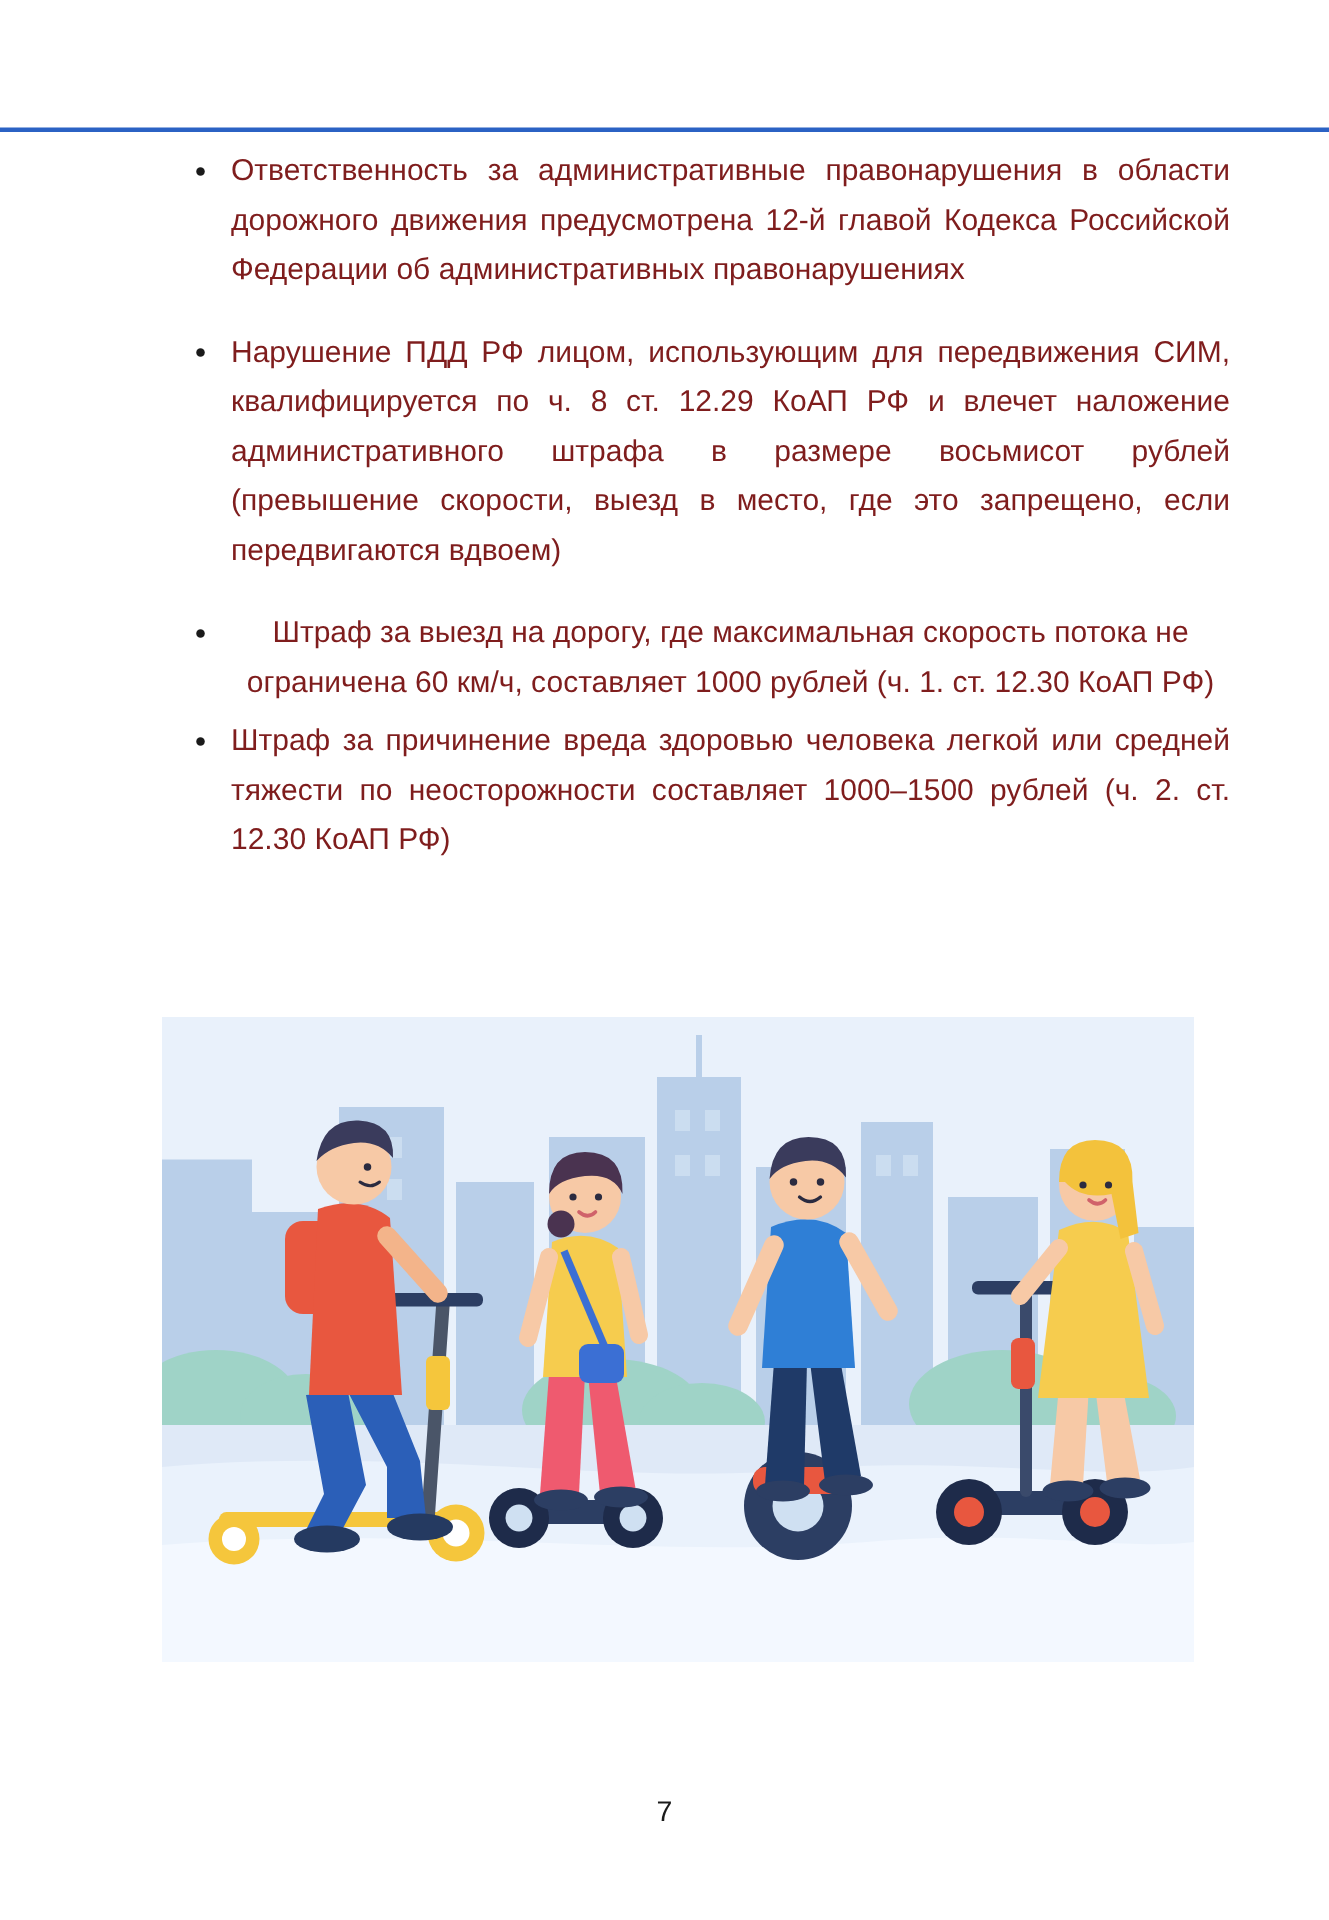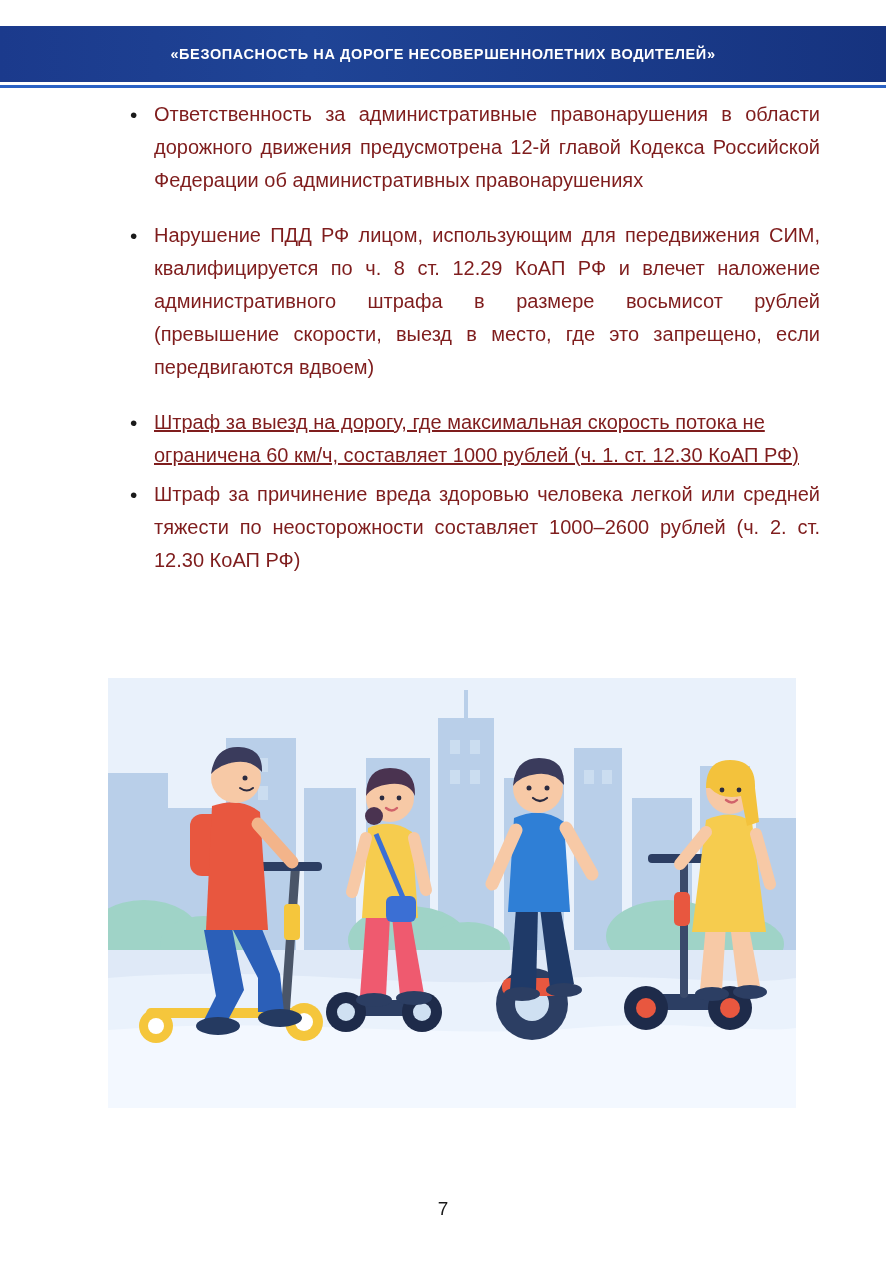--- a/index.html
+++ b/index.html
@@ -79,22 +79,21 @@
   .bullet-text {
     flex: 1 1 auto;
     font-size: 20px;
     line-height: 33px;
     color: #7f1d1d;
     text-align: justify;
     text-justify: inter-word;
     hyphens: manual;
   }
   .bullet-text.nojust {
-    text-align: left;
-    text-decoration: underline;
+    text-align: center;
   }
   
   .illustration {
     position: absolute;
     left: 108px;
     top: 678px;
     width: 688px;
     height: 430px;
     overflow: hidden;
     background: #eaf1fb;
@@ -120,23 +119,20 @@
 </style>
 </head>
 <body>
 
 <div class="page">
 
   <div class="bottom-fade"></div>
 
   <div class="header-top-strip"></div>
 
-  <div class="header-band">
-    <div class="header-title">«БЕЗОПАСНОСТЬ НА ДОРОГЕ  НЕСОВЕРШЕННОЛЕТНИХ ВОДИТЕЛЕЙ»</div>
-  </div>
   <div class="header-underline"></div>
 
   <div class="content">
 
     <div class="bullet-item">
       <div class="bullet-dot">•</div>
       <div class="bullet-text">Ответственность за административные правонаруше­ния в области дорожного движения предусмотрена 12-й главой Кодекса Российской Федерации об адми­нистративных правонарушениях</div>
     </div>
 
     <div class="bullet-item">
@@ -144,21 +140,21 @@
       <div class="bullet-text">Нарушение ПДД РФ лицом, использующим для пере­движения СИМ, квалифицируется по ч. 8 ст. 12.29 КоАП РФ и влечет наложение административного штрафа в размере восьмисот рублей (превышение скорости, вы­езд в место, где это запрещено, если передвигаются вдвоем)</div>
     </div>
 
     <div class="bullet-item tight">
       <div class="bullet-dot">•</div>
       <div class="bullet-text nojust">Штраф за выезд на дорогу, где максимальная скорость потока не ограничена 60 км/ч, составляет 1000 рублей (ч. 1. ст. 12.30 КоАП РФ)</div>
     </div>
 
     <div class="bullet-item">
       <div class="bullet-dot">•</div>
-      <div class="bullet-text">Штраф за причинение вреда здоровью человека лег­кой или средней тяжести по неосторожности составля­ет 1000–2600 рублей (ч. 2. ст. 12.30 КоАП РФ)</div>
+      <div class="bullet-text">Штраф за причинение вреда здоровью человека лег­кой или средней тяжести по неосторожности составля­ет 1000–1500 рублей (ч. 2. ст. 12.30 КоАП РФ)</div>
     </div>
 
   </div>
 
   <div class="illustration">
     <svg viewBox="0 0 688 430" width="688" height="430" xmlns="http://www.w3.org/2000/svg">
 
       <rect x="0" y="0" width="688" height="430" fill="#e9f1fb"></rect>
 
       <g fill="#b9cfe9">

